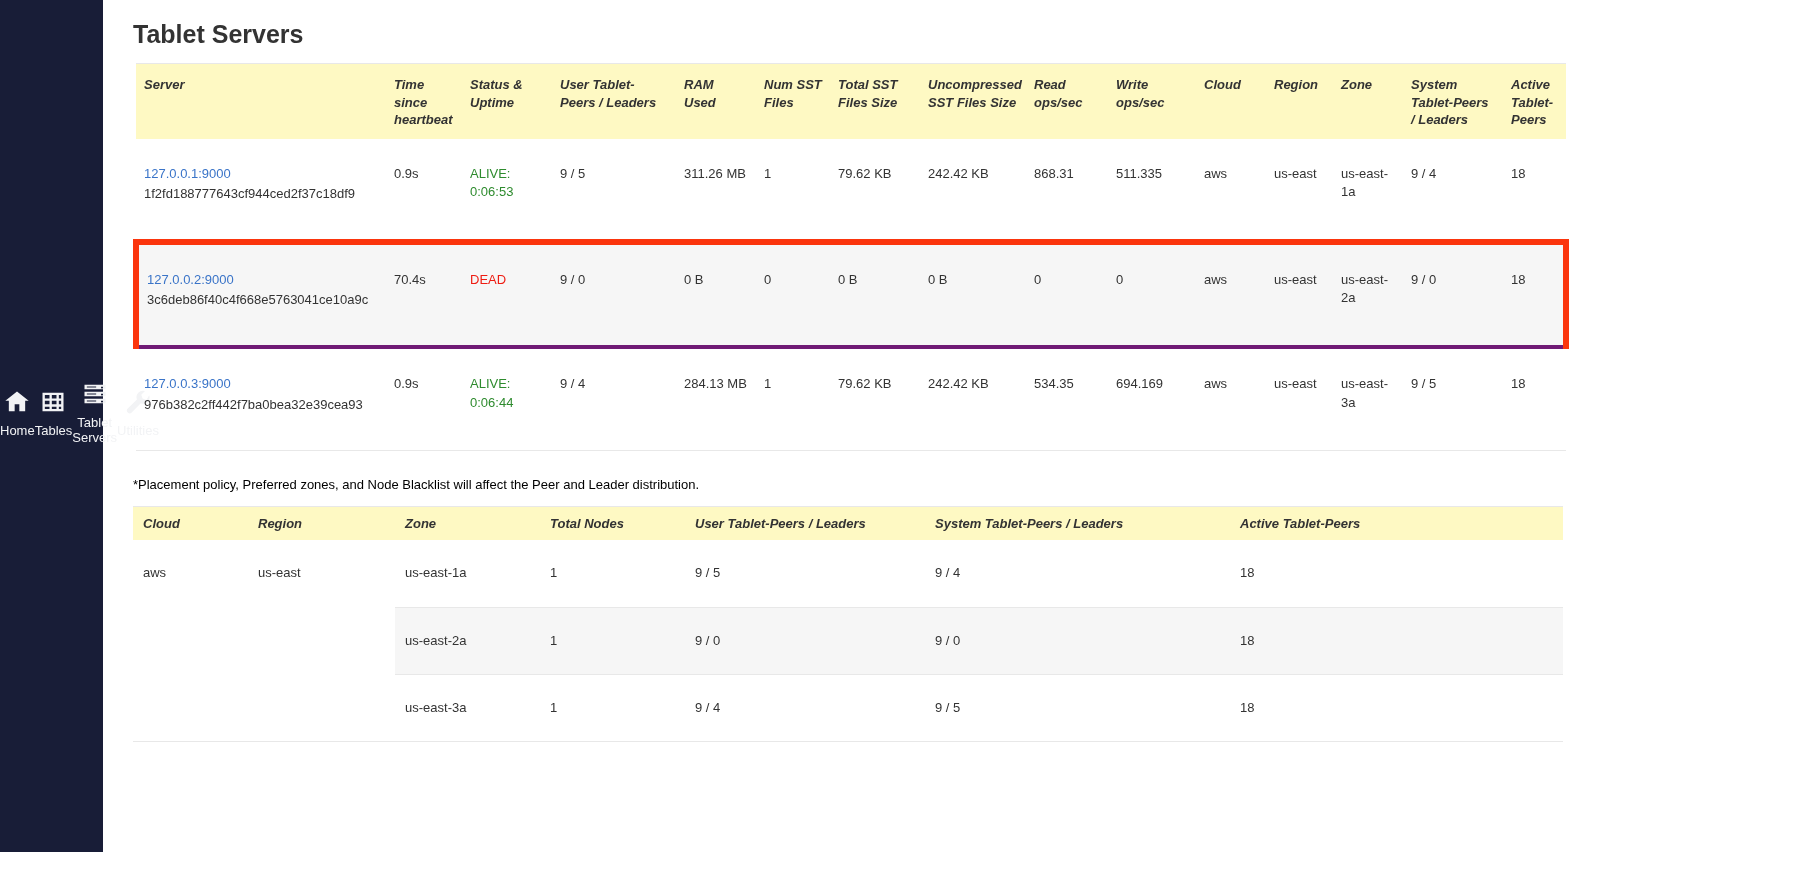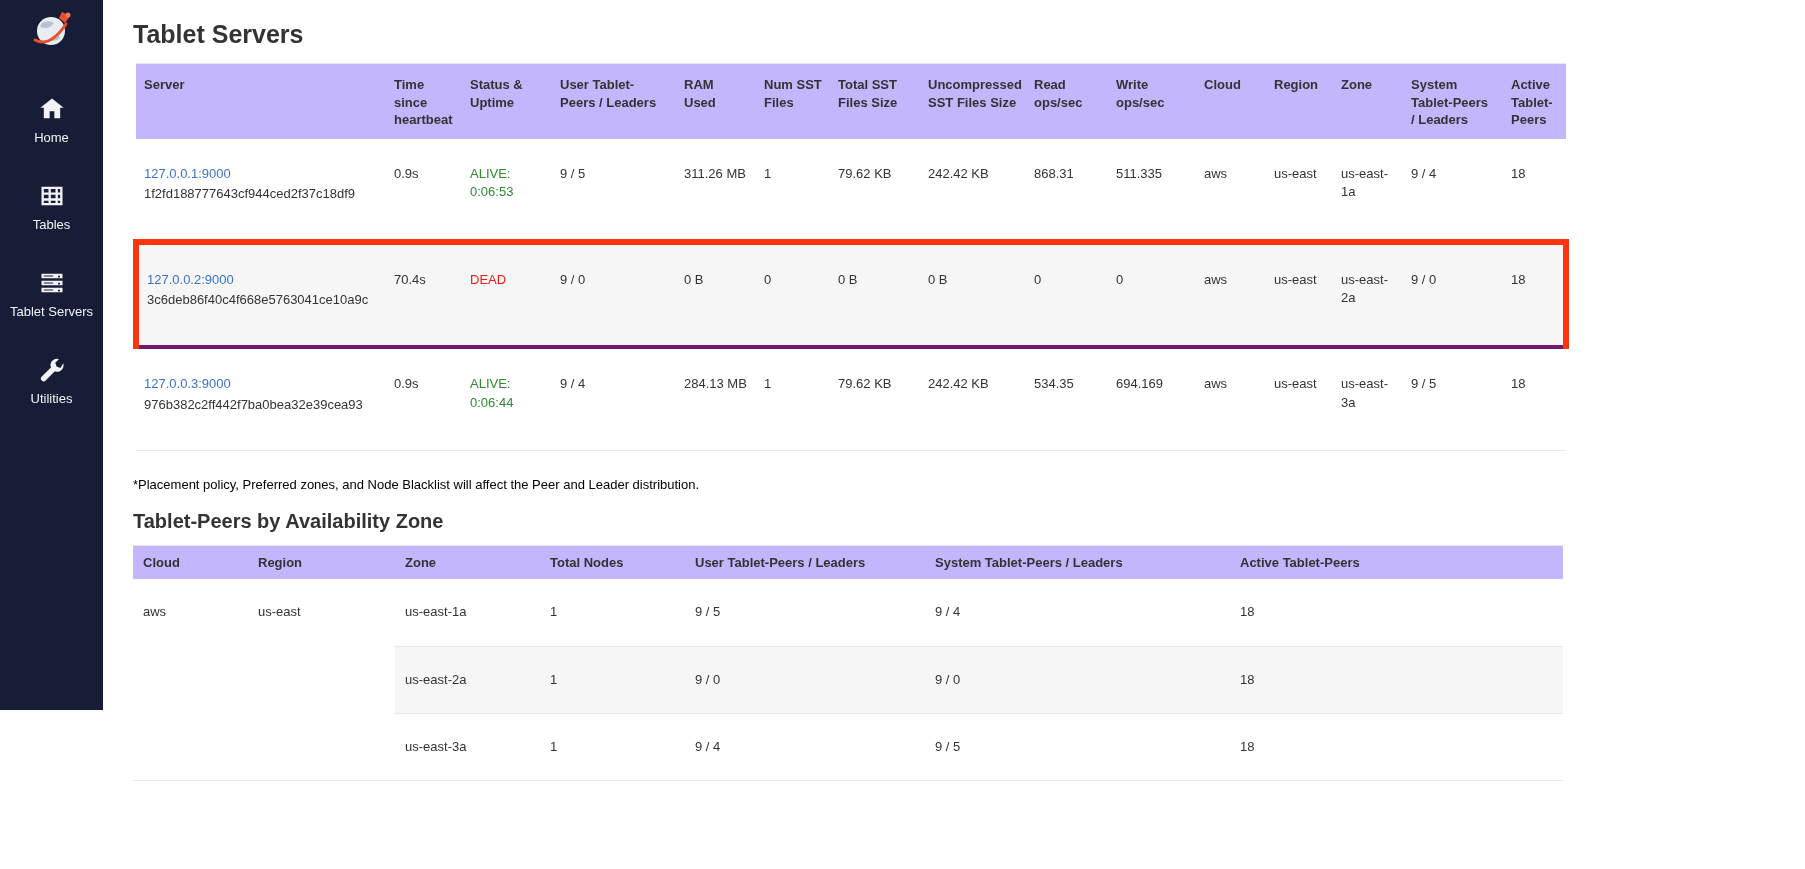--- a/index.html
+++ b/index.html
@@ -1,37 +1,37 @@
 <!DOCTYPE html>
 <html><head>
 <meta charset="utf-8">
 <style>
   * { margin:0; padding:0; box-sizing:border-box; }
   html,body { width:1805px; height:869px; overflow:hidden; background:#fff;
     font-family:"Liberation Sans", sans-serif; color:#333; }
   body { display:flex; }
 
   
-  .sidebar { width:103px; min-width:103px; height:710px; background:#181d37;
-    display:flex; flex-direction:column; align-items:center; padding-top:8px; }
+  .sidebar { width:103px; min-width:103px; height:852px; background:#181d37;
+    display:flex; flex-direction:row; align-items:center; padding-top:8px; }
   .logo { width:44px; height:44px; margin-bottom:42px; }
   .nav-item { display:flex; flex-direction:column; align-items:center;
     margin-bottom:36px; cursor:pointer; width:100%; }
   .nav-icon { width:30px; height:30px; display:flex; align-items:center; justify-content:center; }
   .nav-icon svg { width:28px; height:28px; fill:#f2f3f5; }
   .nav-label { color:#f2f3f5; font-size:13px; margin-top:6px; text-align:center; }
 
   
   .main { flex:1; padding:20px 0 0 30px; }
   h1.page-title { font-size:25px; font-weight:bold; color:#333; margin-bottom:14px; }
   h2.az-title { font-size:20px; font-weight:bold; color:#333; margin:18px 0 12px 0; }
 
   table { border-collapse:collapse; table-layout:fixed; width:1430px; font-size:13px; }
-  thead th { background:#c4b5fd; text-align:left; font-weight:bold; color:#333;
-    padding:12px 8px 10px 8px; vertical-align:top; line-height:1.35; }
+  thead th { background:#fef9c3; text-align:left; font-weight:bold; color:#333;
+    padding:12px 8px 10px 8px; vertical-align:top; line-height:1.35;font-style:italic; }
   table { border-top:1px solid #e8e8e8; }
   tbody tr { border-bottom:1px solid #e8e8e8; }
   tbody td { padding:26px 8px 36px 8px; vertical-align:top; line-height:1.4; }
   #servers-table tbody tr:nth-child(even) { background:#f6f6f6; }
 
   a.server-link { color:#3a74c8; text-decoration:none; }
   .uuid { color:#333; margin-top:2px; word-break:break-all; }
   .status-alive { color:#2e8b2e; }
   .status-dead  { color:#ee1c12; }
 
@@ -215,21 +215,20 @@
         <td>us-east-3a</td>
         <td>9 / 5</td>
         <td>18</td>
       </tr>
     </tbody>
   </table>
 
   <p class="footnote">*Placement policy, Preferred zones, and Node Blacklist will affect the Peer and Leader distribution.</p>
 
 
-  <h2 class="az-title">Tablet-Peers by Availability Zone</h2>
 
   <table id="az-table">
     <colgroup>
       <col style="width:115px">
         <col style="width:147px">
         <col style="width:145px">
         <col style="width:145px">
       <col style="width:240px">
         <col style="width:305px">
         <col style="width:333px">

